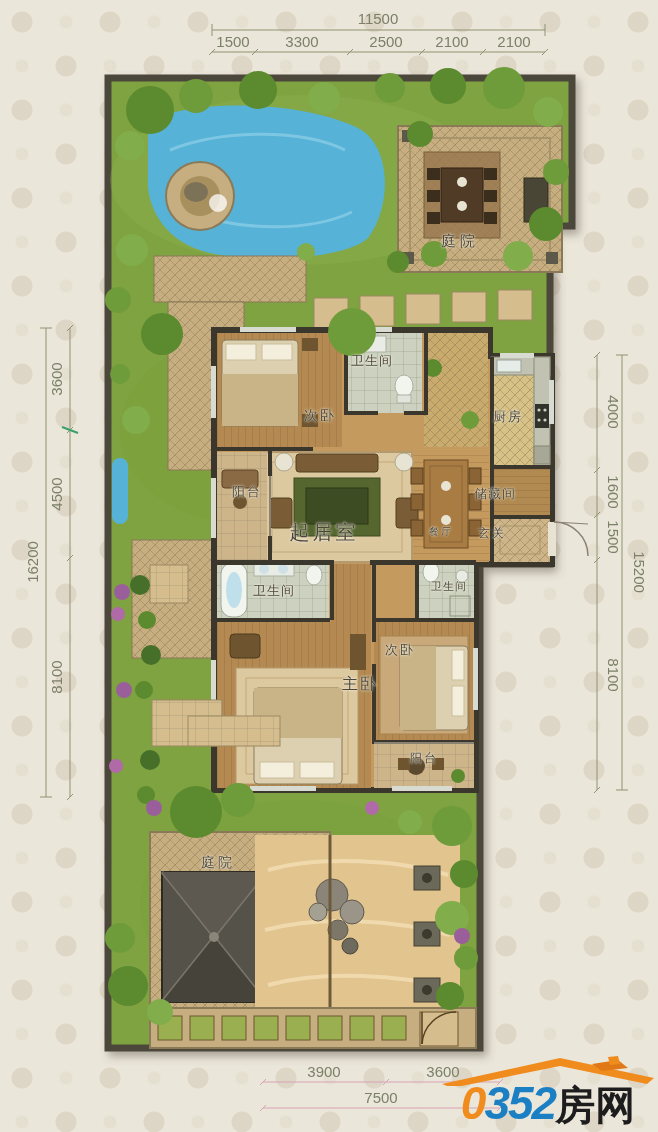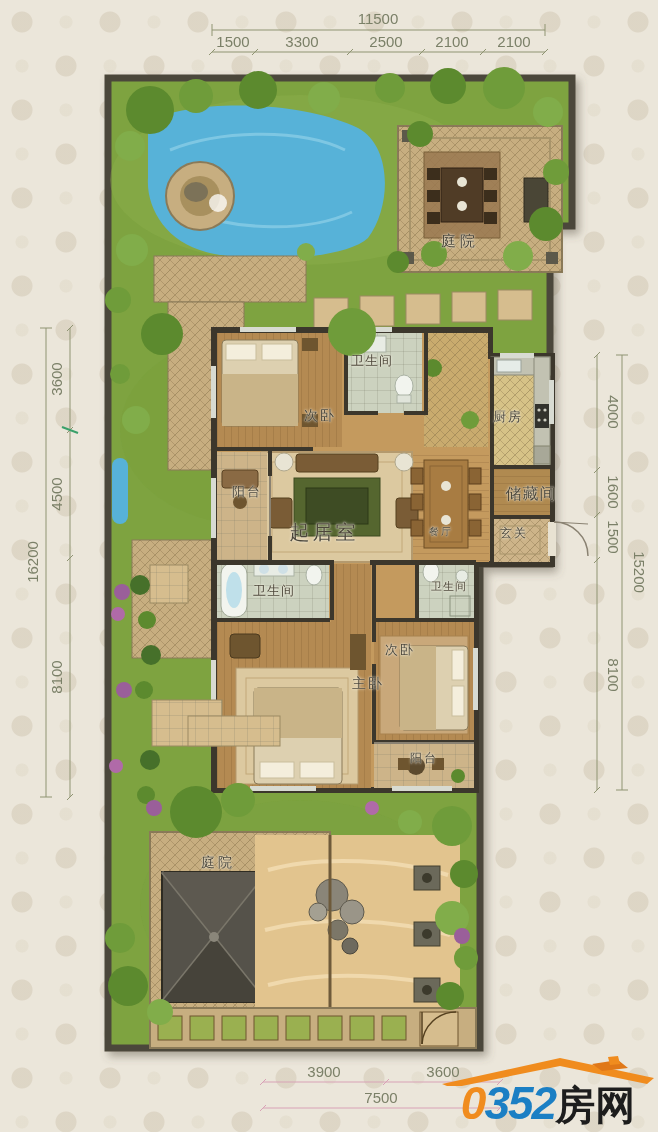--- a/index.html
+++ b/index.html
@@ -474,26 +474,26 @@
   </g>
 </svg>
 
   <span class="room-label" style="left:460px;top:241px;font-size:15px;letter-spacing:4px;">庭院</span>
   <span class="room-label" style="left:320px;top:416px;font-size:14px;">次卧</span>
   <span class="room-label" style="left:372px;top:361px;font-size:13px;letter-spacing:1px;">卫生间</span>
   <span class="room-label" style="left:508px;top:417px;font-size:13px;font-family:Liberation Mono, monospace;">厨房</span>
   <span class="room-label" style="left:247px;top:492px;font-size:13px;">阳台</span>
   <span class="room-label" style="left:324px;top:532px;font-size:20px;letter-spacing:3px;">起居室</span>
   <span class="room-label" style="left:441px;top:532px;font-size:10px;">餐厅</span>
-  <span class="room-label" style="left:531px;top:494px;font-size:16px;letter-spacing:1px;">储藏间</span>
-  <span class="room-label" style="left:514px;top:533px;font-size:12px;">玄关</span>
+  <span class="room-label" style="left:495px;top:494px;font-size:13px;letter-spacing:1px;">储藏间</span>
+  <span class="room-label" style="left:492px;top:533px;font-size:12px;">玄关</span>
   <span class="room-label" style="left:274px;top:591px;font-size:13px;letter-spacing:1px;">卫生间</span>
   <span class="room-label" style="left:449px;top:586px;font-size:11px;letter-spacing:1px;">卫生间</span>
   <span class="room-label" style="left:400px;top:650px;font-size:13px;">次卧</span>
-  <span class="room-label" style="left:368px;top:684px;font-size:14px;font-family:Liberation Serif, serif;">主卧</span>
+  <span class="room-label" style="left:360px;top:684px;font-size:16px;font-family:Liberation Serif, serif;">主卧</span>
   <span class="room-label" style="left:424px;top:758px;font-size:12px;">阳台</span>
   <span class="room-label" style="left:218px;top:863px;font-size:14px;letter-spacing:3px;">庭院</span>
 
   <div class="logo">
     <svg class="roof" width="212" height="30" viewBox="0 0 212 30">
       <polygon points="0,28 118,2 212,22 205,28 118,10 10,32" fill="#f08c1e"></polygon>
       <polygon points="150,8 176,4 186,12 160,15" fill="#e07818"></polygon>
       <polygon points="166,1 176,0 178,8 168,9" fill="#f08c1e"></polygon>
     </svg>
     <div class="line1">

